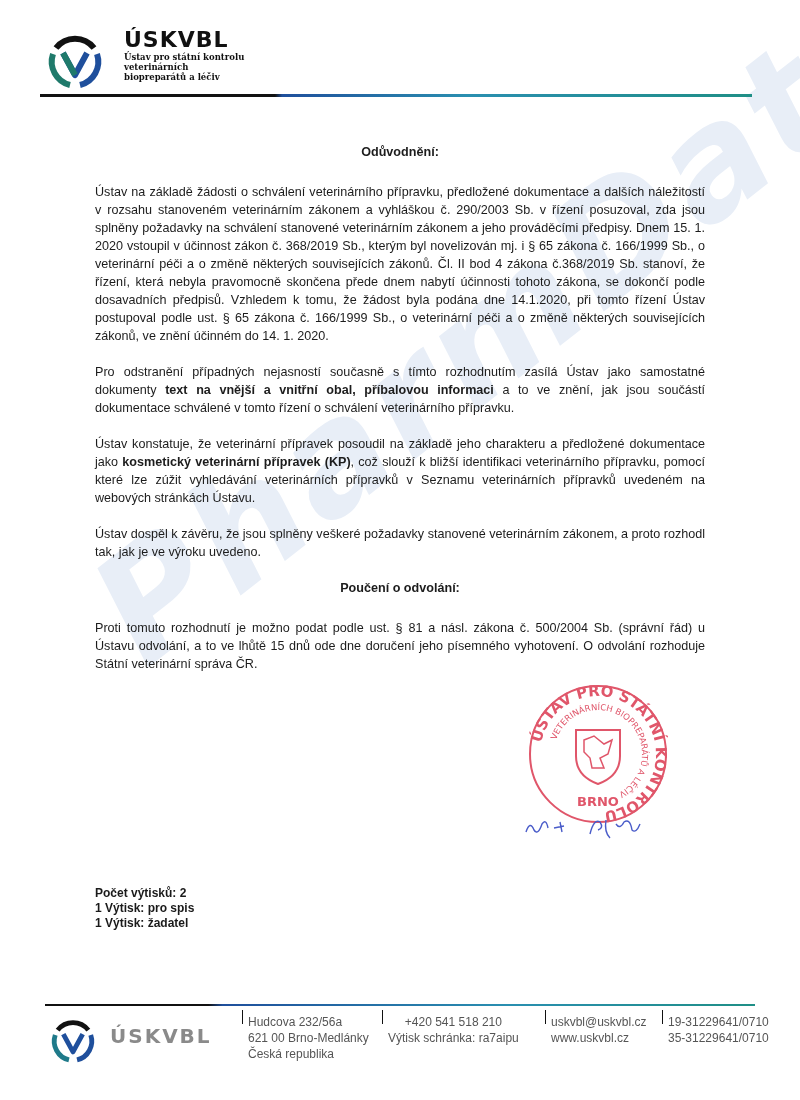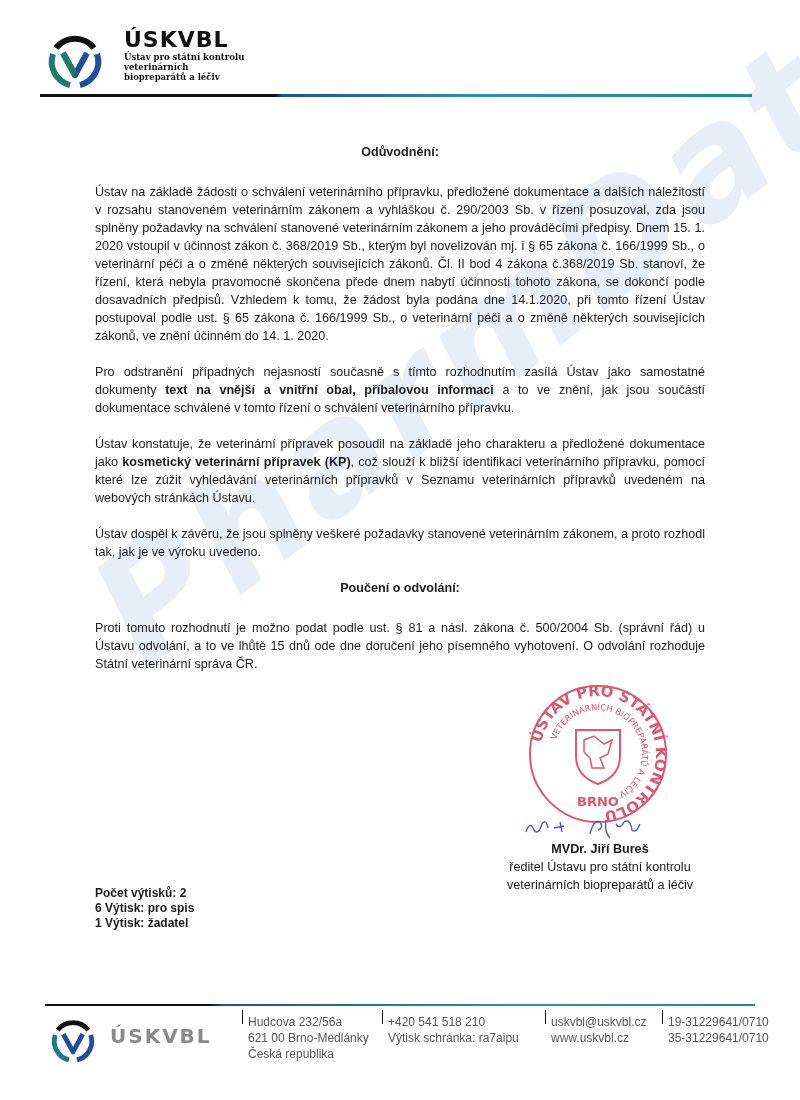--- a/index.html
+++ b/index.html
@@ -45,21 +45,21 @@
 
   
   .footer-rule { position: absolute; left: 45px; top: 1004px; width: 710px; height: 2px; z-index: 2;
                  background: linear-gradient(90deg, #111 0%, #111 23%, #1f4f9c 25%, #2a8fb0 65%, #1f8f86 100%); }
   .footer-logo { position: absolute; left: 48px; top: 1014px; width: 50px; height: 50px; z-index: 2; }
   .footer-brand { position: absolute; left: 110px; top: 1024px; font-family: "DejaVu Sans", sans-serif;
                   font-weight: bold; font-size: 20px; letter-spacing: 2px; color: #8a8a8a; z-index: 2; }
   .fcol { position: absolute; top: 1014px; font-size: 12px; line-height: 16px; color: #555; z-index: 2; margin-left: 28px; }
   .fcol::before { content: ""; position: absolute; left: -6px; top: -4px; width: 1px; height: 14px; background: #111; }
   .fcol.c1 { left: 220px; }
-  .fcol.c2 { left: 360px; }
+  .fcol.c2 { left: 360px; text-align: center; }
   .fcol.c3 { left: 523px; }
   .fcol.c4 { left: 640px; }
   .page-number { position: absolute; left: 680px; top: 1100px; font-weight: bold; font-size: 17px; z-index: 2; }
 </style>
 </head>
 <body>
 
 <div class="page">
 
   <div class="watermark">PharmData</div>
@@ -108,29 +108,24 @@
     <text x="70" y="122" text-anchor="middle" font-family="DejaVu Sans, sans-serif" font-size="13" font-weight="bold" fill="#e0566a">BRNO</text>
     <path d="M48 46 L92 46 L92 72 Q92 92 70 100 Q48 92 48 72 Z" fill="none" stroke="#e0566a" stroke-width="2"></path>
     <path d="M56 56 L66 52 L76 60 L84 56 L80 70 L72 74 L76 84 L64 84 L62 74 L56 68 Z" fill="none" stroke="#e0566a" stroke-width="1.5"></path>
   </svg>
 
   <svg class="signature" viewBox="0 0 140 28">
     <path d="M6 20 Q10 8 14 18 Q18 24 22 12 Q26 6 28 16 M34 16 L44 14 M40 10 L42 20" fill="none" stroke="#4a5cc9" stroke-width="1.4"></path>
     <path d="M70 22 Q74 6 80 10 Q84 16 78 18 M86 8 Q84 20 90 26 M96 12 Q100 18 104 10 Q110 6 112 18 Q116 22 120 12" fill="none" stroke="#4a5cc9" stroke-width="1.4"></path>
   </svg>
 
-  <div class="signer">
-    <div class="name">MVDr. Jiří Bureš</div>
-    <div>ředitel Ústavu pro státní kontrolu</div>
-    <div>veterinárních biopreparátů a léčiv</div>
-  </div>
 
   <div class="copies">
     <div>Počet výtisků: 2</div>
-    <div>6 Výtisk: pro spis</div>
+    <div>1 Výtisk: pro spis</div>
     <div>1 Výtisk: žadatel</div>
   </div>
 
   <div class="footer-rule"></div>
   <svg class="footer-logo" viewBox="0 0 62 62">
     <path d="M12 20 A24 24 0 0 1 50 20" fill="none" stroke="#111" stroke-width="6"></path>
     <path d="M9 26 A24 24 0 0 0 26 57" fill="none" stroke="#1f7a8a" stroke-width="6"></path>
     <path d="M53 26 A24 24 0 0 1 36 57" fill="none" stroke="#1f4f9c" stroke-width="6"></path>
     <path d="M19 25 L31 47 L43 25" fill="none" stroke="#1f4f9c" stroke-width="6" stroke-linejoin="round"></path>
   </svg>

